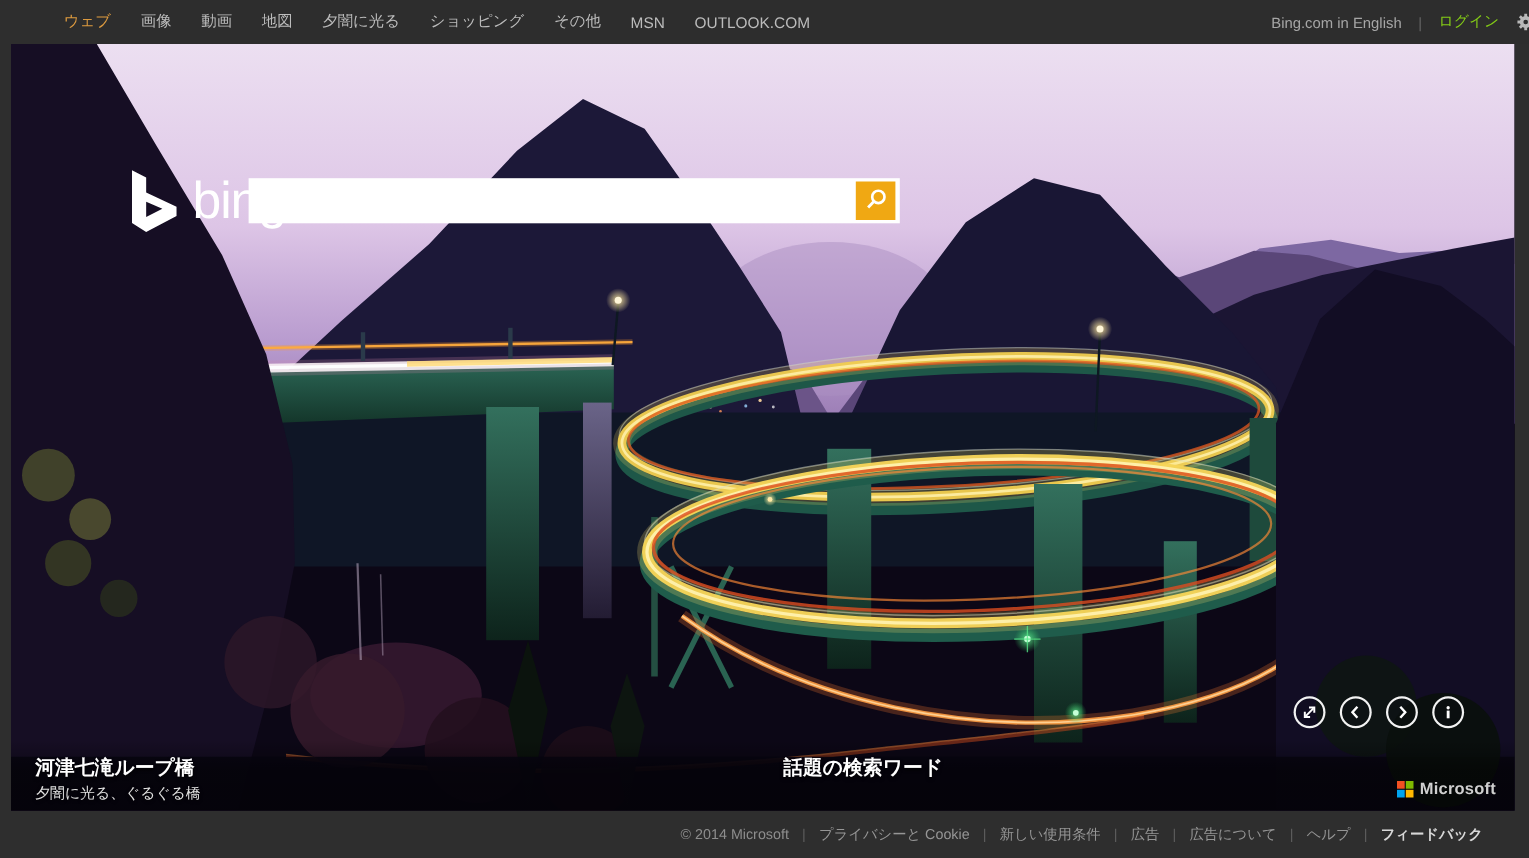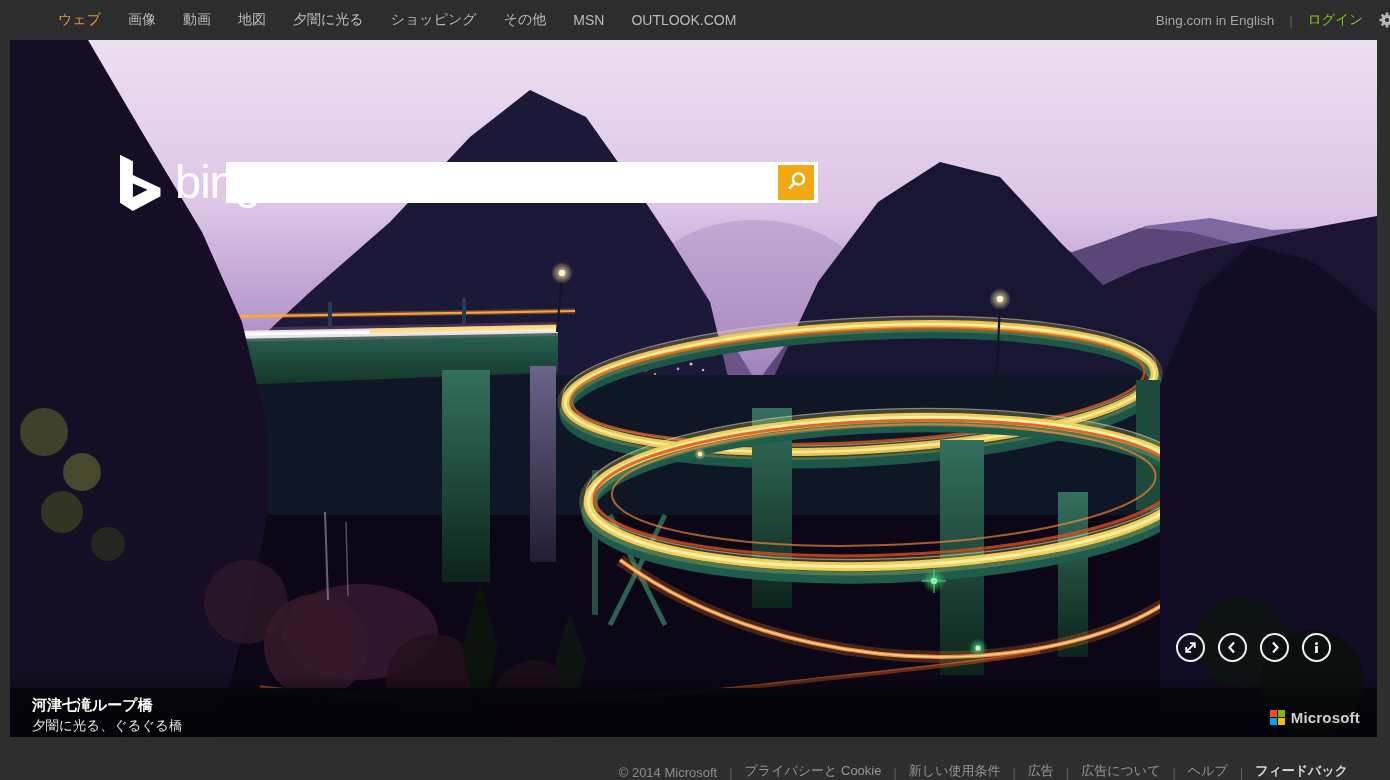--- a/index.html
+++ b/index.html
@@ -34,30 +34,30 @@
 
   
   .ctrl{position:absolute;width:25px;height:25px;border:2px solid rgba(255,255,255,.95);border-radius:50%;
         background:rgba(10,10,20,.18);display:flex;align-items:center;justify-content:center;cursor:pointer;}
   .ctrl svg{display:block;}
 
   
   .strip{position:absolute;left:0;right:0;bottom:0;height:64px;
          background:linear-gradient(to bottom, rgba(0,0,0,0) 0%, rgba(0,0,0,.40) 42%, rgba(0,0,0,.45) 100%);}
   .card{position:absolute;top:0;cursor:pointer;}
-  .card-title{font-size:15px;font-weight:bold;color:#fff;margin-top:23px;
+  .card-title{font-size:18px;font-weight:bold;color:#fff;margin-top:13px;
               text-shadow:0 1px 3px rgba(0,0,0,.9);white-space:nowrap;}
   .card-sub{font-size:13.5px;color:#e2e2e2;margin-top:2px;text-shadow:0 1px 3px rgba(0,0,0,.9);white-space:nowrap;}
   .ms-logo{position:absolute;right:17px;bottom:11px;display:flex;align-items:center;}
   .ms-tiles{display:grid;grid-template-columns:7px 7px;grid-template-rows:7px 7px;gap:1px;}
   .t-r{background:#f25022;} .t-g{background:#7fba00;} .t-b{background:#00a4ef;} .t-y{background:#ffb900;}
   .ms-word{color:#cfcfcf;font-size:15px;font-weight:600;margin-left:6px;letter-spacing:.2px;}
 
   
-  .footer{position:absolute;top:737px;left:0;width:100%;height:43px;display:flex;align-items:flex-end;
+  .footer{position:absolute;top:737px;left:0;width:100%;height:43px;display:flex;align-items:center;
           justify-content:flex-end;padding-right:42px;box-sizing:border-box;gap:12px;font-size:13px;white-space:nowrap;}
   .foot-copy{color:#8d8d8d;}
   .foot-sep{color:#5d5d5d;}
   .foot-link{color:#969696;cursor:pointer;}
   .foot-link.bright{color:#d8d8d8;font-weight:bold;}
 </style>
 </head>
 <body>
 
 <div id="app">
@@ -309,20 +309,21 @@
         </svg>
       </span>
     </div>
 
     <div class="strip">
       <div class="card" style="left:22px;">
         <div class="card-title">河津七滝ループ橋</div>
         <div class="card-sub">夕闇に光る、ぐるぐる橋</div>
       </div>
       <div class="card" style="left:702px;">
+        <div class="card-title">話題の検索ワード</div>
       </div>
       <div class="ms-logo">
         <span class="ms-tiles">
           <span class="t-r"></span>
             <span class="t-g"></span>
             <span class="t-b"></span>
             <span class="t-y"></span>
         </span>
         <span class="ms-word">Microsoft</span>
       </div>

